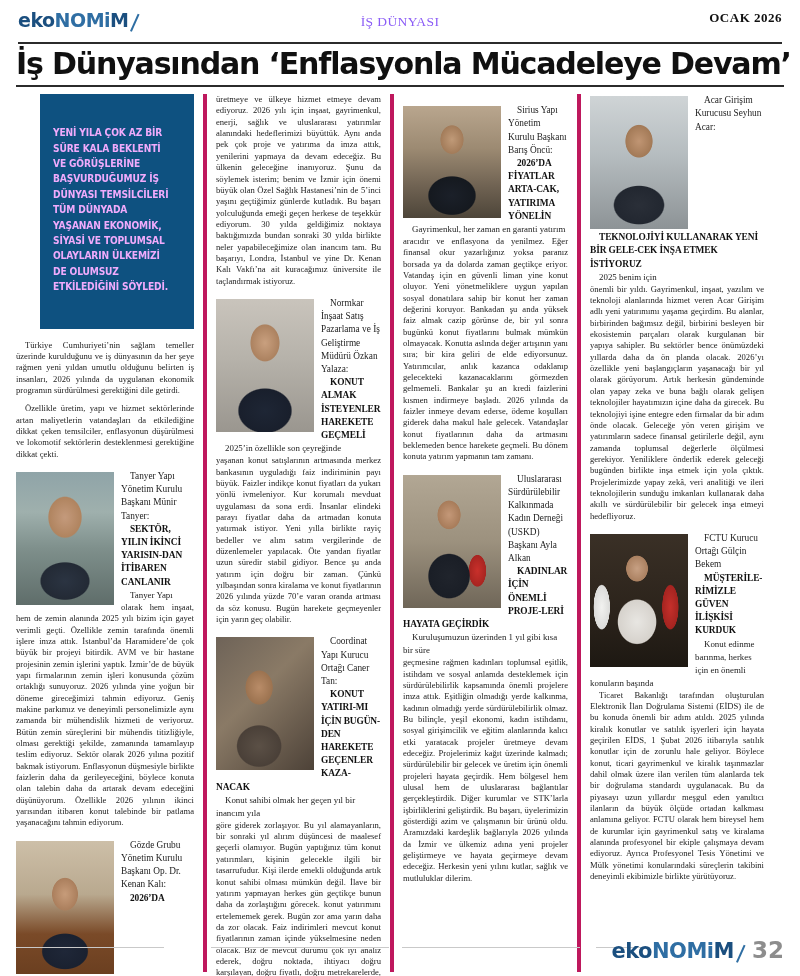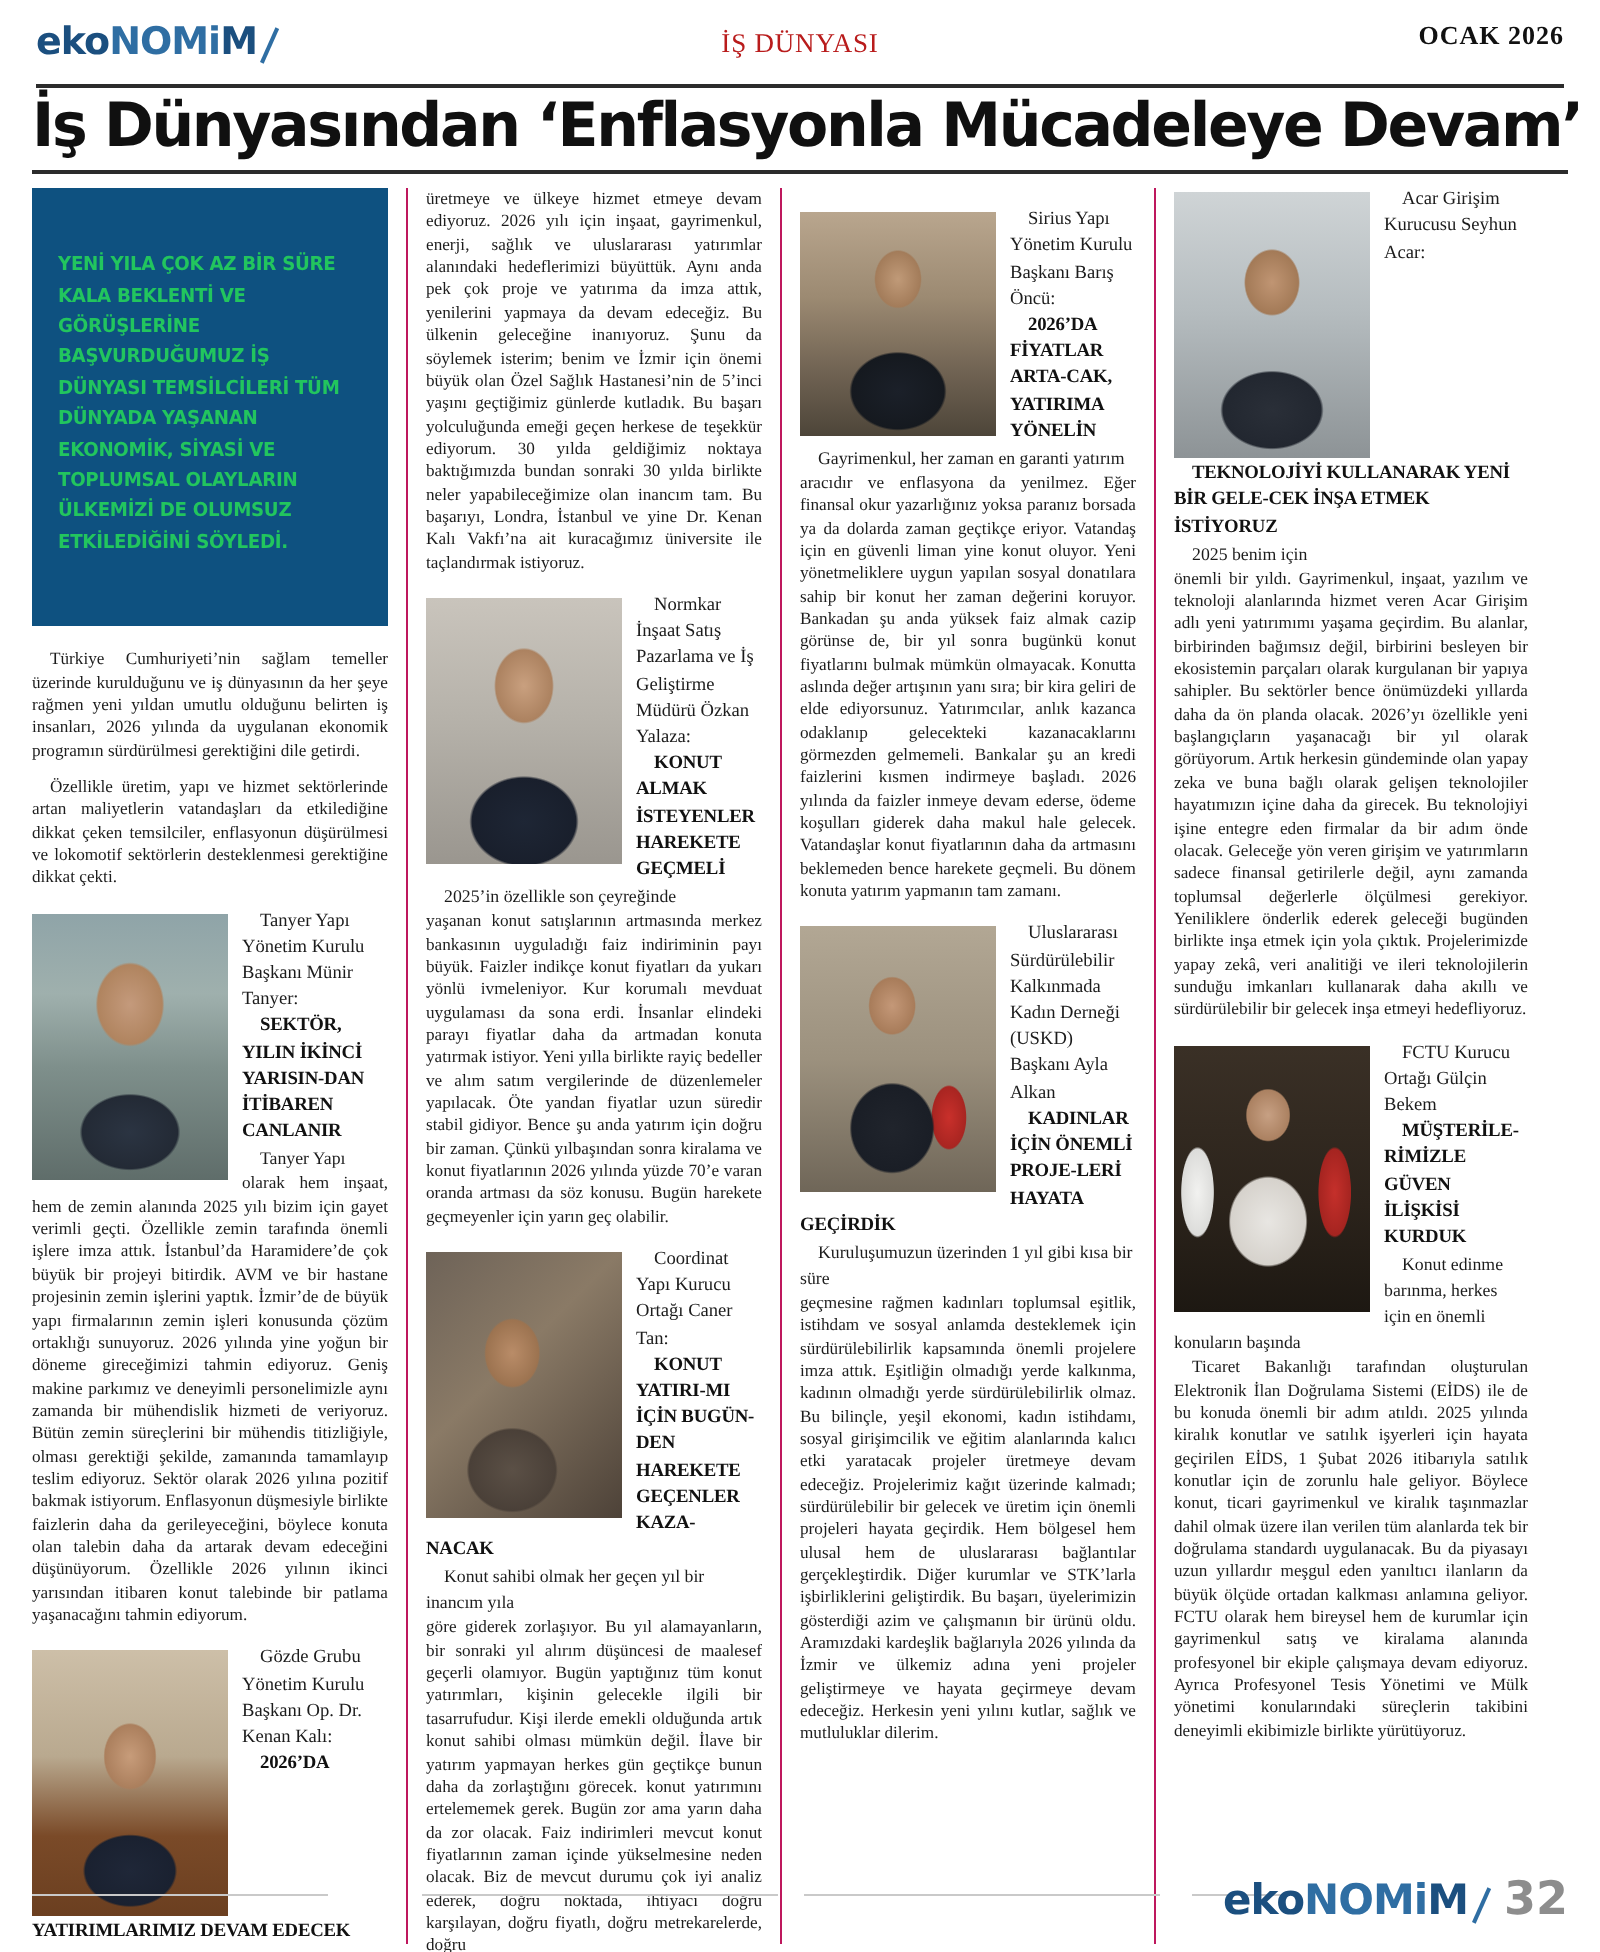--- a/index.html
+++ b/index.html
@@ -49,21 +49,21 @@
     left:0; top:0;
     width:2px; height:19px;
     background:#2f6ea3;
     transform:rotate(24deg);
     transform-origin: bottom left;
   }
   .section-title {
     font-family:"Liberation Serif", serif;
     font-size:13.5px;
     letter-spacing:0.4px;
-    color:#b91c1c;
+    color:#8b5cf6;
     position:absolute;
     left:0; right:0;
     top:14px;
     text-align:center;
   }
   .issue-date {
     font-family:"Liberation Serif", serif;
     font-size:13px;
     font-weight:bold;
     letter-spacing:0.5px;
@@ -102,43 +102,44 @@
     padding:0 16px;
     height:878px;
   }
   .col {
     width:187px;
     padding-right:9px;
     position:relative;
   }
   .col + .col {
     padding-left:9px;
-    border-left:1px solid #be185d;
+    border-left:4px solid #be185d;
   }
   .col:last-child { padding-right:0; }
 
   p.body {
     font-family:"Liberation Serif", serif;
     font-size:8.6px;
     line-height:11.35px;
     text-align:justify;
     margin:0 0 0 0;
     text-indent:9px;
     hyphens:auto;
     color:#1c1c1c;
   }
   p.body.cont { text-indent:0; }
   p.body + p.body { margin-top:7px; }
 
   
   .lede {
     background:#0e5180;
-    color:#22c55e;
+    color:#f0abfc;
     padding:31px 13px 34px 13px;
     margin-bottom:11px;
+    margin-left:24px;
   }
   .lede-text {
     font-family:"DejaVu Sans", sans-serif;
     font-weight:bold;
     font-size:9.6px;
     line-height:15.4px;
     letter-spacing:-0.15px;
     text-transform:uppercase;
     transform:scaleX(0.95);
     transform-origin:left top;

